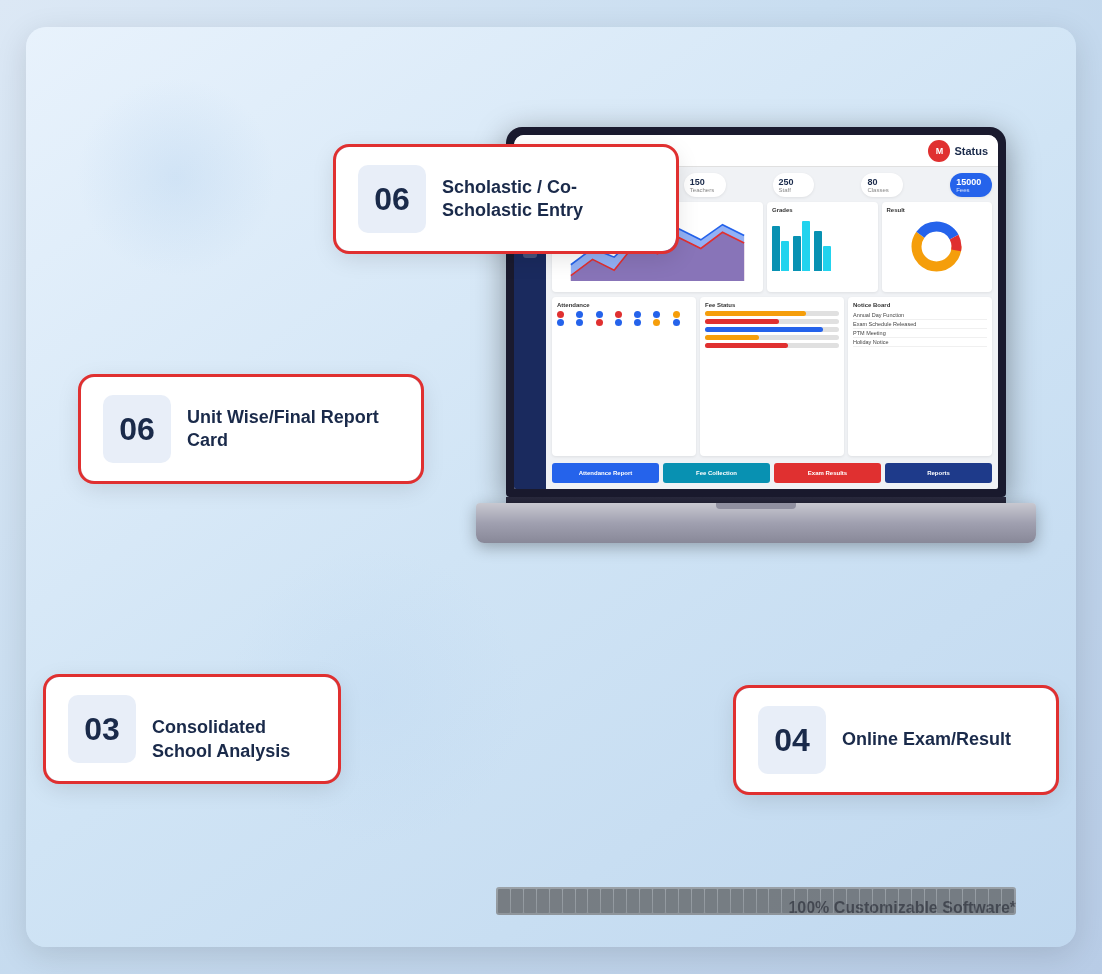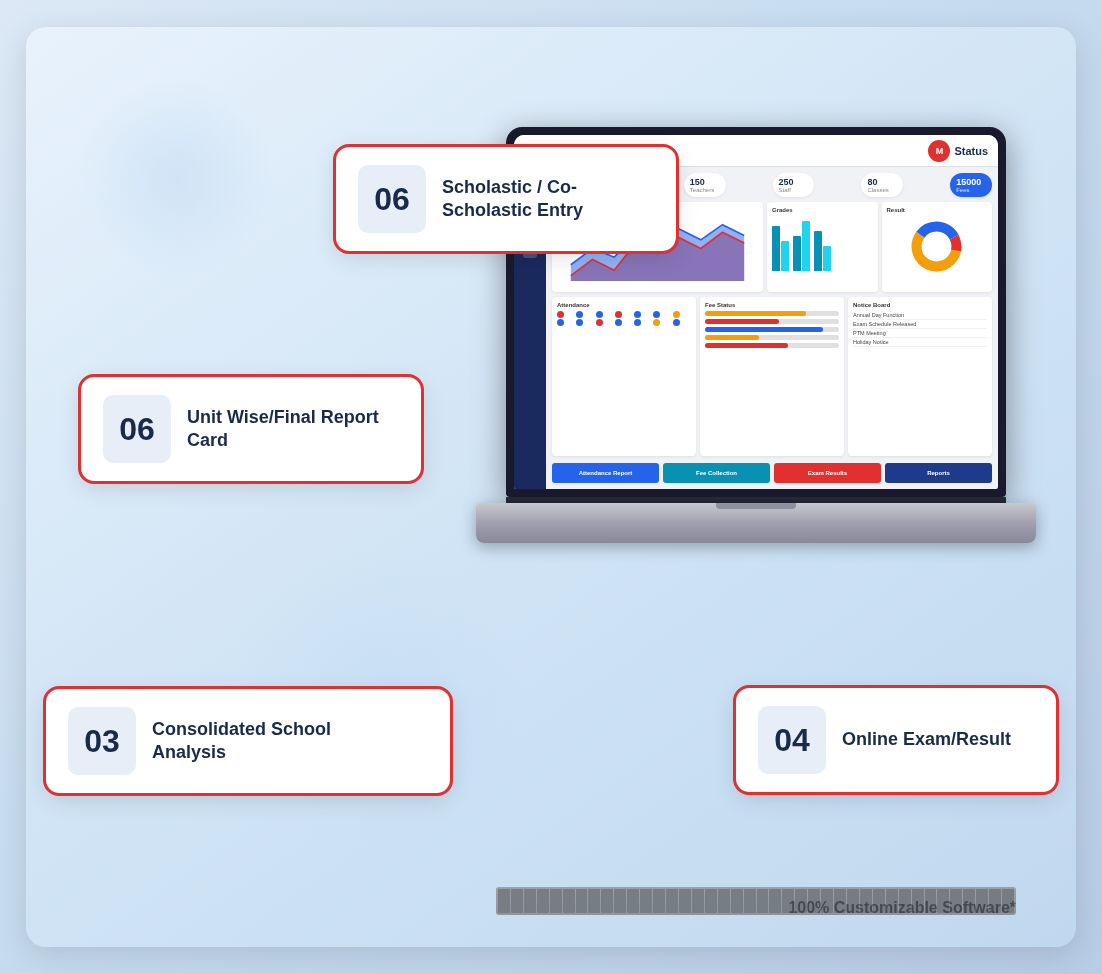--- a/index.html
+++ b/index.html
@@ -80,23 +80,24 @@
 
     
     .card-02 {
       top: 350px;
       left: 55px;
       width: 340px;
     }
 
     
     .card-03 {
-      bottom: 154px;
+      bottom: 166px;
       left: 20px;
-      width: 404px;
+      width: 292px;
+      align-items: flex-end;
     }
 
     
     .card-04 {
       bottom: 155px;
       right: 20px;
       width: 320px;
     }
 
     

